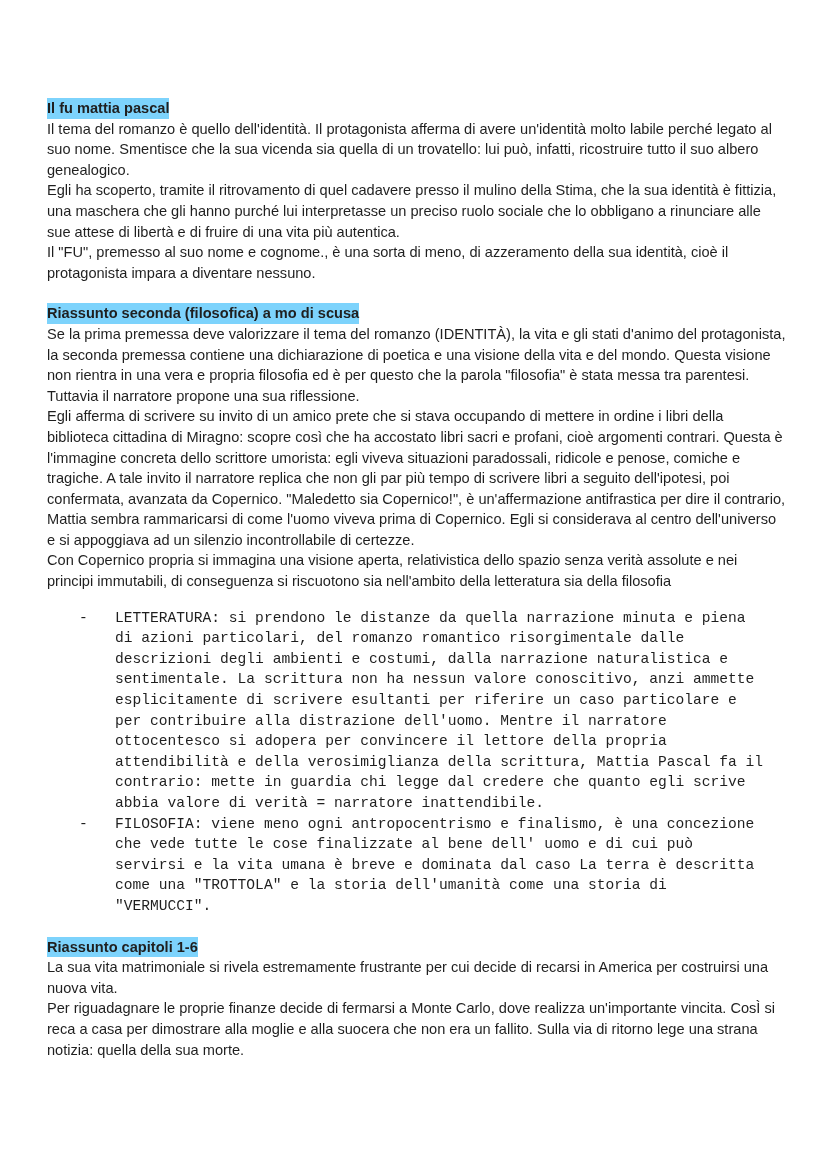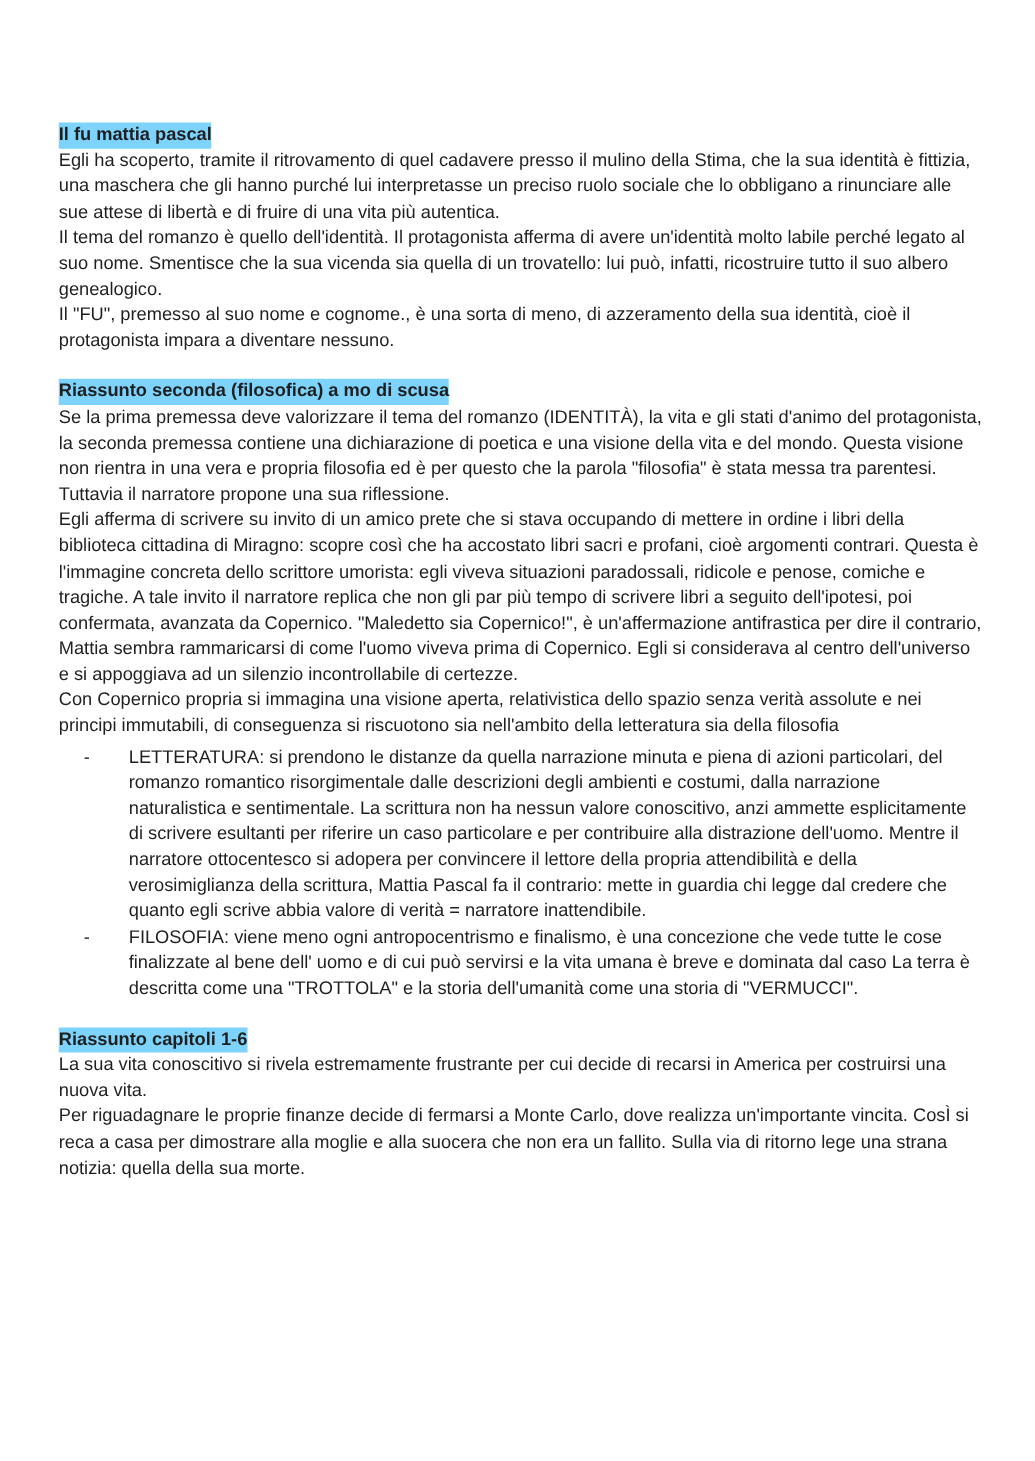--- a/index.html
+++ b/index.html
@@ -12,51 +12,51 @@
   .section { margin-bottom: 20px; }
   .heading {
     display: inline-block;
     font-weight: bold; font-size: 14.6px; line-height: 20.6px;
     background: #7dd3fc;
   }
   p {
     margin: 0; font-size: 14.6px; line-height: 20.6px;
   }
   ul.dash {
-    list-style: none; margin: 4px; padding: 0 0 0 52px;
+    list-style: none; margin: 16px; padding: 0 0 0 52px; font-family: Liberation Mono, monospace;
   }
   ul.dash li {
     position: relative; font-size: 14.6px; line-height: 20.6px;
   }
   ul.dash li::before {
     content: "-"; position: absolute; left: -36px; top: 0;
   }
 </style>
 </head>
 <body>
 
 <div class="page">
 
   <div class="section">
     <div class="heading">Il fu mattia pascal</div>
+    <p>Il tema del romanzo è quello dell'identità. Il protagonista afferma di avere un'identità molto labile perché legato al suo nome. Smentisce che la sua vicenda sia quella di un trovatello: lui può, infatti, ricostruire tutto il suo albero genealogico.</p>
     <p>Egli ha scoperto, tramite il ritrovamento di quel cadavere presso il mulino della Stima, che la sua identità è fittizia, una maschera che gli hanno purché lui interpretasse un preciso ruolo sociale che lo obbligano a rinunciare alle sue attese di libertà e di fruire di una vita più autentica.</p>
-    <p>Il tema del romanzo è quello dell'identità. Il protagonista afferma di avere un'identità molto labile perché legato al suo nome. Smentisce che la sua vicenda sia quella di un trovatello: lui può, infatti, ricostruire tutto il suo albero genealogico.</p>
     <p>Il "FU", premesso al suo nome e cognome., è una sorta di meno, di azzeramento della sua identità, cioè il protagonista impara a diventare nessuno.</p>
   </div>
 
   <div class="section">
     <div class="heading">Riassunto seconda (filosofica) a mo di scusa</div>
     <p>Se la prima premessa deve valorizzare il tema del romanzo (IDENTITÀ), la vita e gli stati d'animo del protagonista, la seconda premessa contiene una dichiarazione di poetica e una visione della vita e del mondo. Questa visione non rientra in una vera e propria filosofia ed è per questo che la parola "filosofia" è stata messa tra parentesi. Tuttavia il narratore propone una sua riflessione.</p>
     <p>Egli afferma di scrivere su invito di un amico prete che si stava occupando di mettere in ordine i libri della biblioteca cittadina di Miragno: scopre così che ha accostato libri sacri e profani, cioè argomenti contrari. Questa è l'immagine concreta dello scrittore umorista: egli viveva situazioni paradossali, ridicole e penose, comiche e tragiche. A tale invito il narratore replica che non gli par più tempo di scrivere libri a seguito dell'ipotesi, poi confermata, avanzata da Copernico. "Maledetto sia Copernico!", è un'affermazione antifrastica per dire il contrario, Mattia sembra rammaricarsi di come l'uomo viveva prima di Copernico. Egli si considerava al centro dell'universo e si appoggiava ad un silenzio incontrollabile di certezze.</p>
     <p>Con Copernico propria si immagina una visione aperta, relativistica dello spazio senza verità assolute e nei principi immutabili, di conseguenza si riscuotono sia nell'ambito della letteratura sia della filosofia</p>
     <ul class="dash">
       <li>LETTERATURA: si prendono le distanze da quella narrazione minuta e piena di azioni particolari, del romanzo romantico risorgimentale dalle descrizioni degli ambienti e costumi, dalla narrazione naturalistica e sentimentale. La scrittura non ha nessun valore conoscitivo, anzi ammette esplicitamente di scrivere esultanti per riferire un caso particolare e per contribuire alla distrazione dell'uomo. Mentre il narratore ottocentesco si adopera per convincere il lettore della propria attendibilità e della verosimiglianza della scrittura, Mattia Pascal fa il contrario: mette in guardia chi legge dal credere che quanto egli scrive abbia valore di verità = narratore inattendibile.</li>
       <li>FILOSOFIA: viene meno ogni antropocentrismo e finalismo, è una concezione che vede tutte le cose finalizzate al bene dell' uomo e di cui può servirsi e la vita umana è  breve e dominata dal caso La terra è descritta come una "TROTTOLA" e la storia dell'umanità come una storia di "VERMUCCI".</li>
     </ul>
   </div>
 
   <div class="section">
     <div class="heading">Riassunto capitoli 1-6</div>
-    <p>La sua vita conoscitivo si rivela estremamente frustrante per cui decide di recarsi in America per costruirsi una nuova vita.</p>
+    <p>La sua vita matrimoniale si rivela estremamente frustrante per cui decide di recarsi in America per costruirsi una nuova vita.</p>
     <p>Per riguadagnare le proprie finanze decide di fermarsi a Monte Carlo, dove realizza un'importante vincita. CosÌ si reca a casa per dimostrare alla moglie e alla suocera che non era un fallito. Sulla via di ritorno lege una strana notizia: quella della sua morte.</p>
   </div>
 
 </div>
 
 </body></html>

